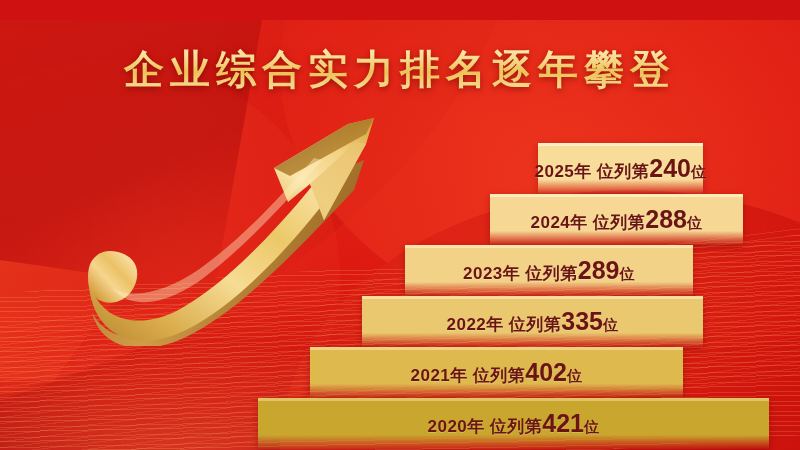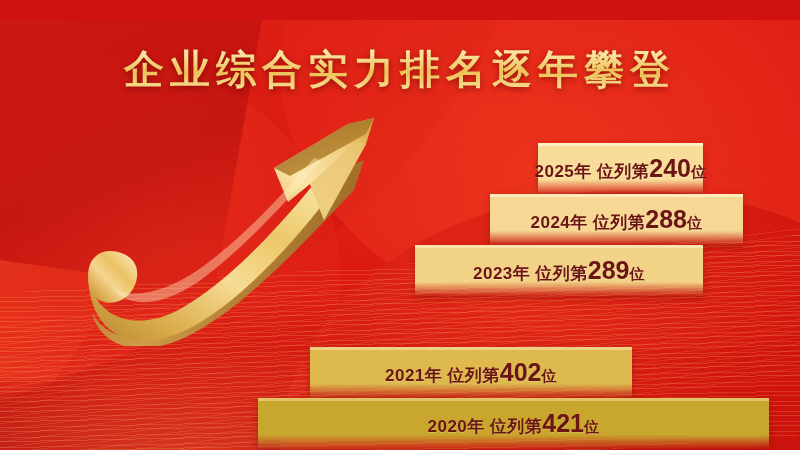--- a/index.html
+++ b/index.html
@@ -185,29 +185,35 @@
       </span>
     </div>
 
     <div class="step" style="left: 490px; top: 174px; width: 253px; height: 51px; background: linear-gradient(rgb(246, 216, 148) 0%, rgb(246, 216, 148) 72%, rgba(0, 0, 0, 0.07) 100%);">
       <span class="cap" style="background: rgb(253, 236, 187);"></span>
       <span class="lbl">
         <span class="yr">2024年</span><span class="pre">位列第</span><span class="num">288</span><span class="suf">位</span>
       </span>
     </div>
 
-    <div class="step" style="left: 415px; top: 225px; width: 288px; height: 51px; background: linear-gradient(rgb(242, 210, 135) 0%, rgb(242, 210, 135) 72%, rgba(0, 0, 0, 0.07) 100%);">
+    <div class="step" style="left: 405px; top: 225px; width: 288px; height: 51px; background: linear-gradient(rgb(242, 210, 135) 0%, rgb(242, 210, 135) 72%, rgba(0, 0, 0, 0.07) 100%);">
       <span class="cap" style="background: rgb(250, 228, 174);"></span>
       <span class="lbl">
         <span class="yr">2023年</span><span class="pre">位列第</span><span class="num">289</span><span class="suf">位</span>
       </span>
     </div>
 
-
-    <div class="step" style="left: 310px; top: 327px; width: 322px; height: 51px; background: linear-gradient(rgb(221, 185, 78) 0%, rgb(221, 185, 78) 72%, rgba(0, 0, 0, 0.07) 100%);">
+    <div class="step" style="left: 362px; top: 276px; width: 341px; height: 51px; background: linear-gradient(rgb(233, 200, 111) 0%, rgb(233, 200, 111) 72%, rgba(0, 0, 0, 0.07) 100%);">
+      <span class="cap" style="background: rgb(246, 220, 157);"></span>
+      <span class="lbl">
+        <span class="yr">2022年</span><span class="pre">位列第</span><span class="num">335</span><span class="suf">位</span>
+      </span>
+    </div>
+
+    <div class="step" style="left: 310px; top: 327px; width: 373px; height: 51px; background: linear-gradient(rgb(221, 185, 78) 0%, rgb(221, 185, 78) 72%, rgba(0, 0, 0, 0.07) 100%);">
       <span class="cap" style="background: rgb(239, 209, 132);"></span>
       <span class="lbl">
         <span class="yr">2021年</span><span class="pre">位列第</span><span class="num">402</span><span class="suf">位</span>
       </span>
     </div>
 
     <div class="step" style="left: 258px; top: 378px; width: 511px; height: 51px; background: linear-gradient(rgb(201, 166, 46) 0%, rgb(201, 166, 46) 72%, rgba(0, 0, 0, 0.07) 100%);">
       <span class="cap" style="background: rgb(226, 196, 104);"></span>
       <span class="lbl">
         <span class="yr">2020年</span><span class="pre">位列第</span><span class="num">421</span><span class="suf">位</span>

